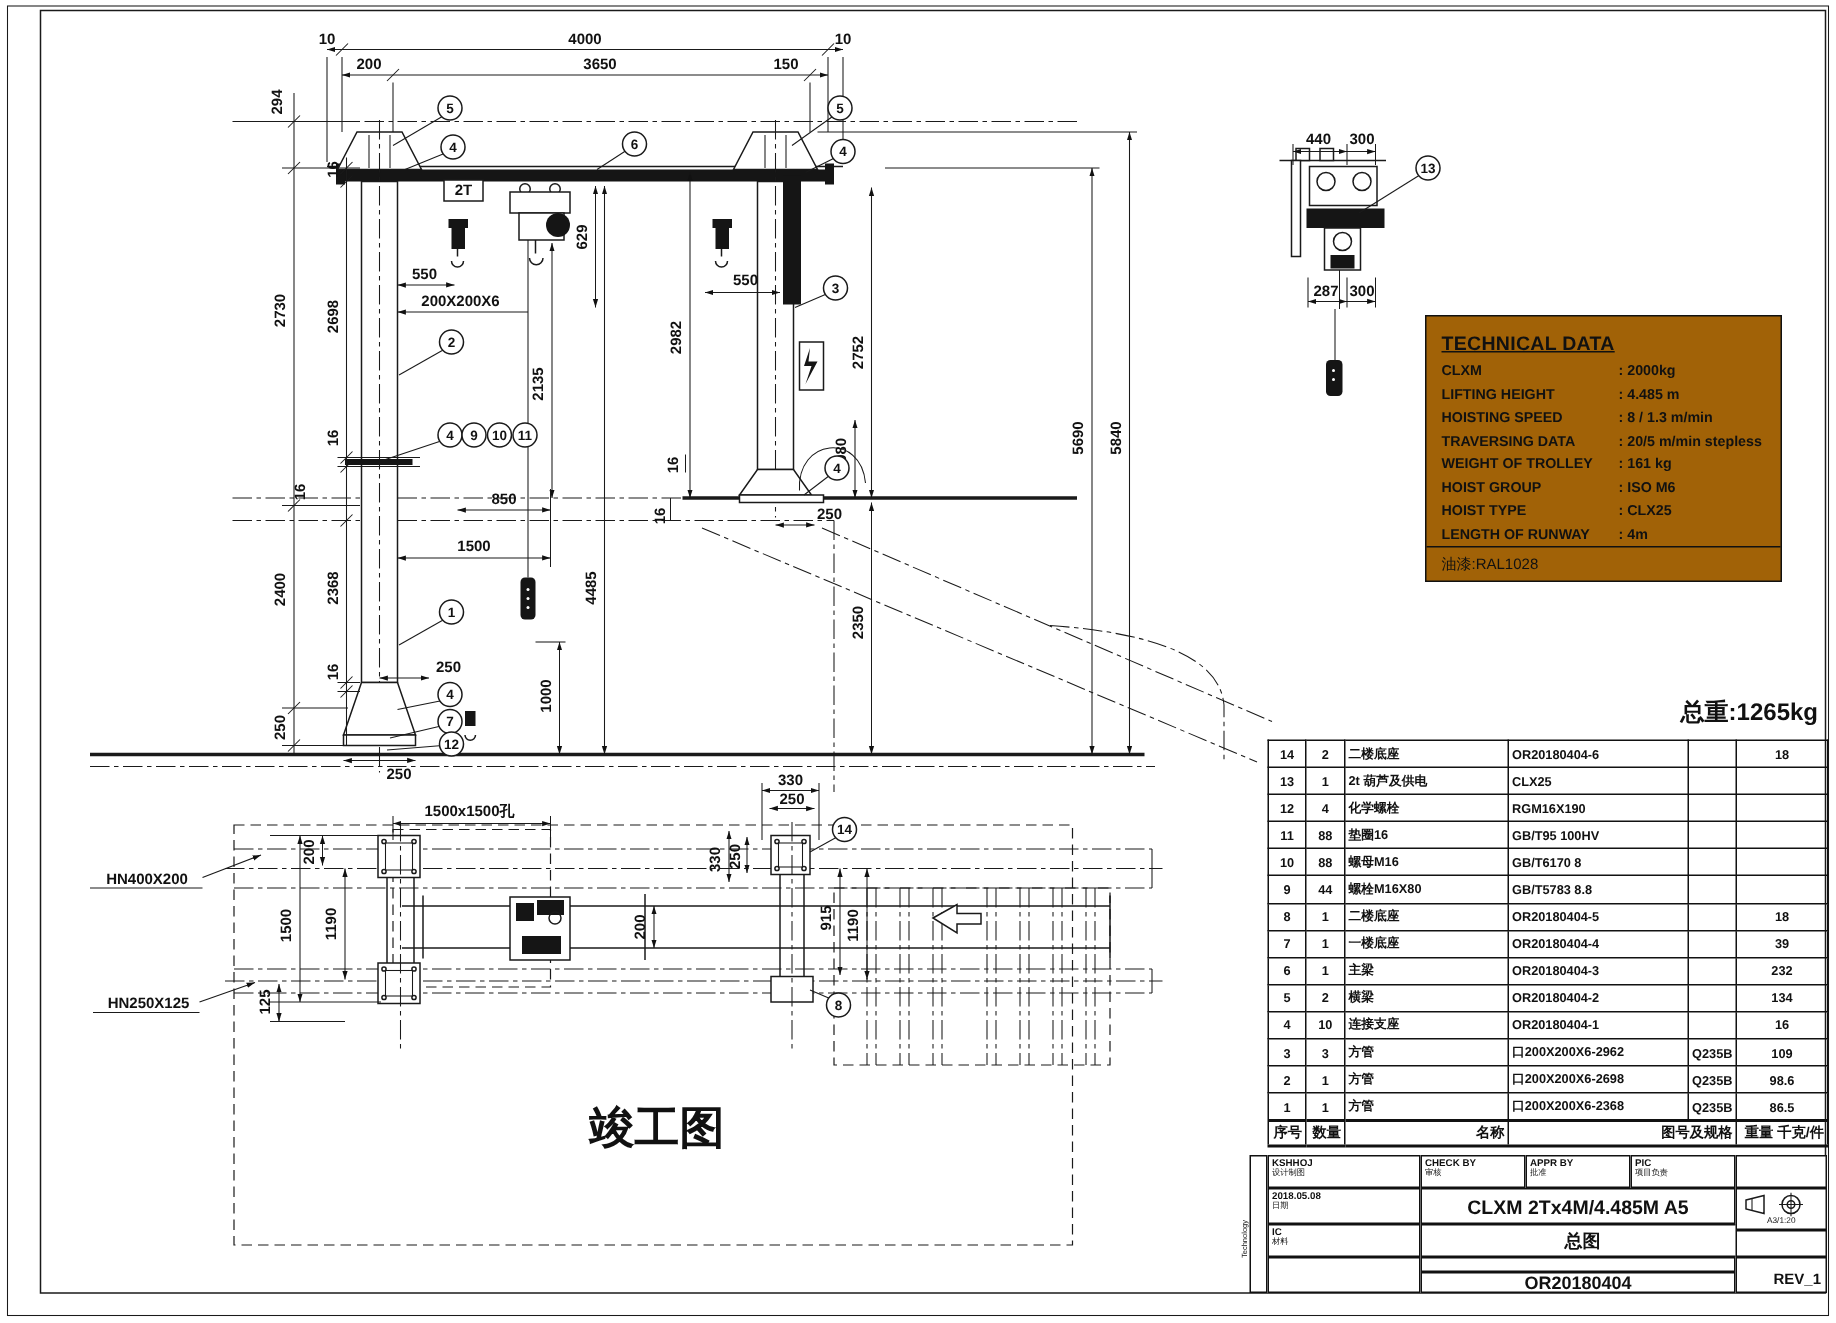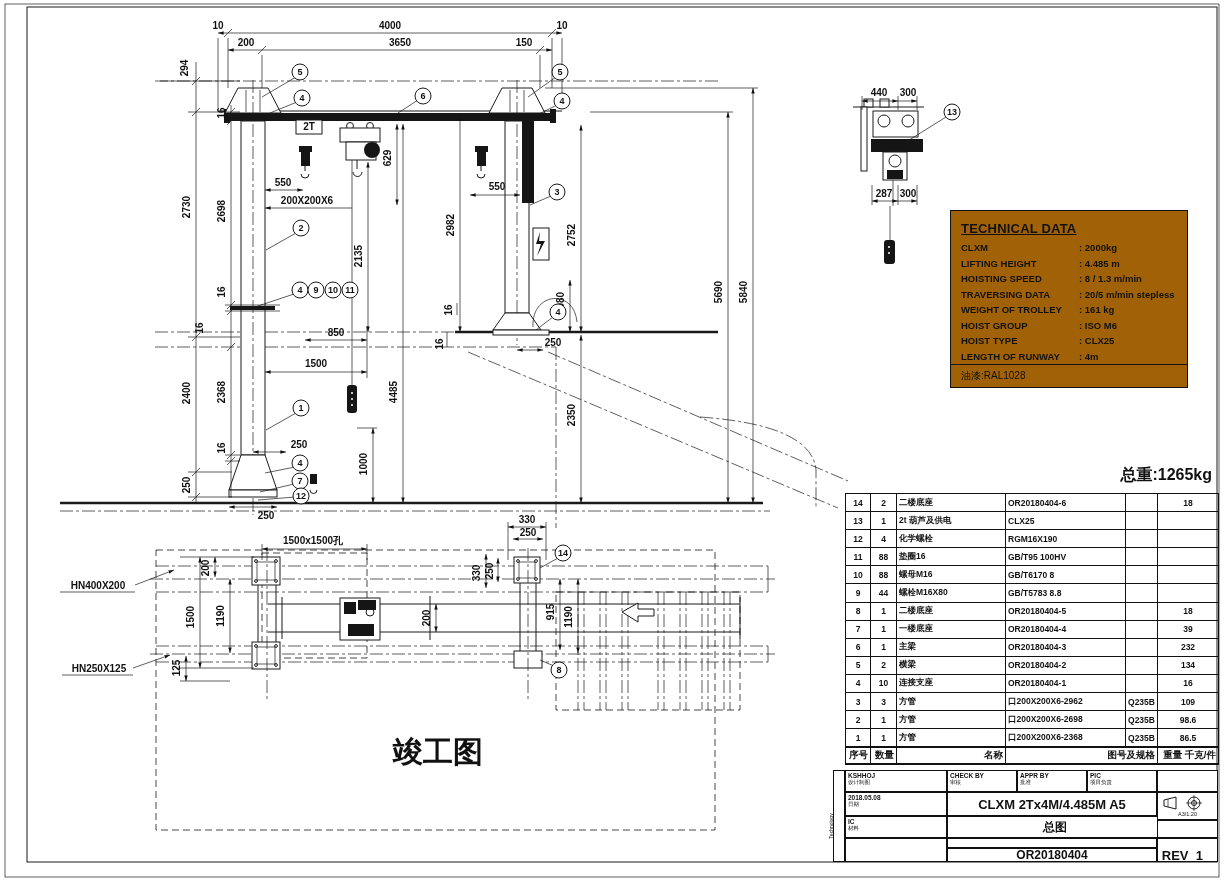--- a/index.html
+++ b/index.html
@@ -36,21 +36,21 @@
   .bom tr.hd td{font-size:9.5px;text-align:right;height:15px;border-bottom:2px solid #111;border-top:2px solid #111;}
   
   .tb{left:845px;top:770px;width:373px;height:92px;}
   .tb .cell{position:absolute;border:1px solid #111;box-sizing:border-box;background:#fff;}
   .tb .k{font-size:6.5px;font-weight:bold;padding:1px 2px 0 2px;line-height:7px;}
   .tb .sub{font-size:5.5px;padding:0 2px;line-height:7px;}
   .tb .ttl{display:flex;align-items:center;justify-content:center;
            font-size:13px;font-weight:bold;}
   .tb .sub2{display:flex;align-items:center;justify-content:center;font-size:12px;font-weight:bold;}
   .tb .num{display:flex;align-items:center;justify-content:center;font-size:12px;font-weight:bold;}
-  .tb .rev{font-size:13px;font-weight:bold;text-align:right;padding:9px 14px 0 0;}
+  .tb .rev{font-size:10px;font-weight:bold;text-align:right;padding:9px 3px 0 0;}
   .tb .sheetno{font-size:5.5px;text-align:center;}
   .strip{left:833px;top:770px;width:12px;height:92px;border:1px solid #111;box-sizing:border-box;}
   .strip span{position:absolute;left:-16px;top:52px;transform:rotate(-90deg);
               font-size:5px;white-space:nowrap;}
 </style>
 </head>
 <body>
 
 <div class="sheet">
 

